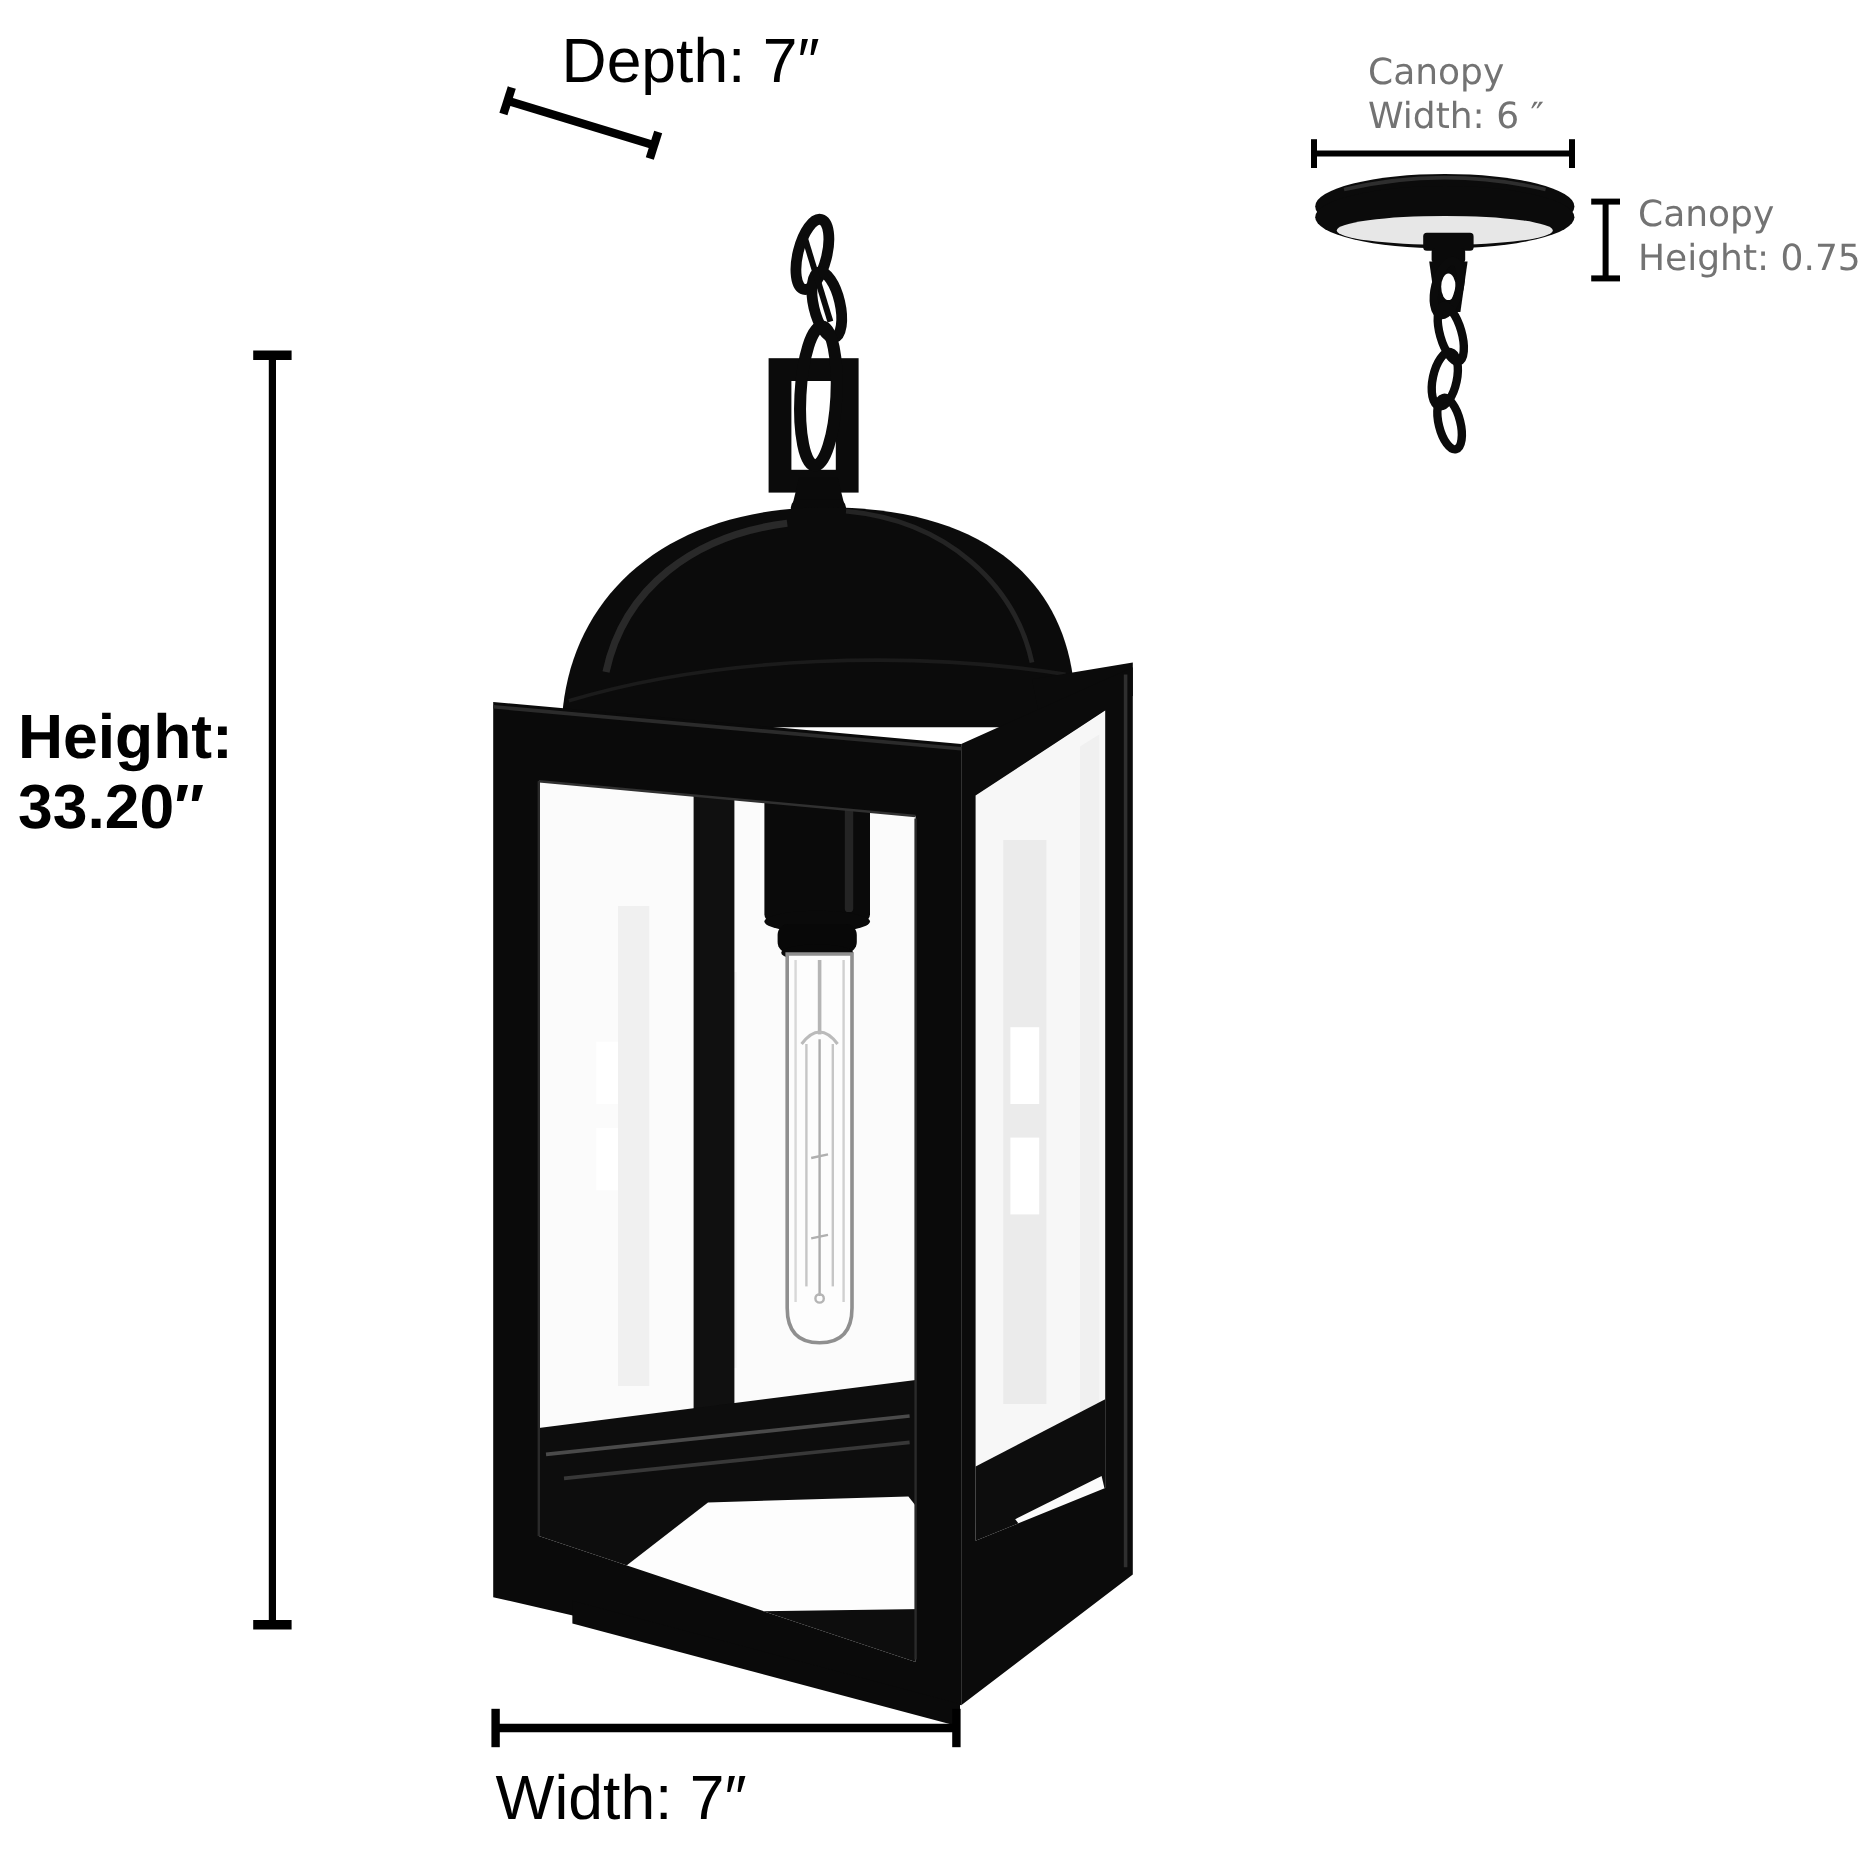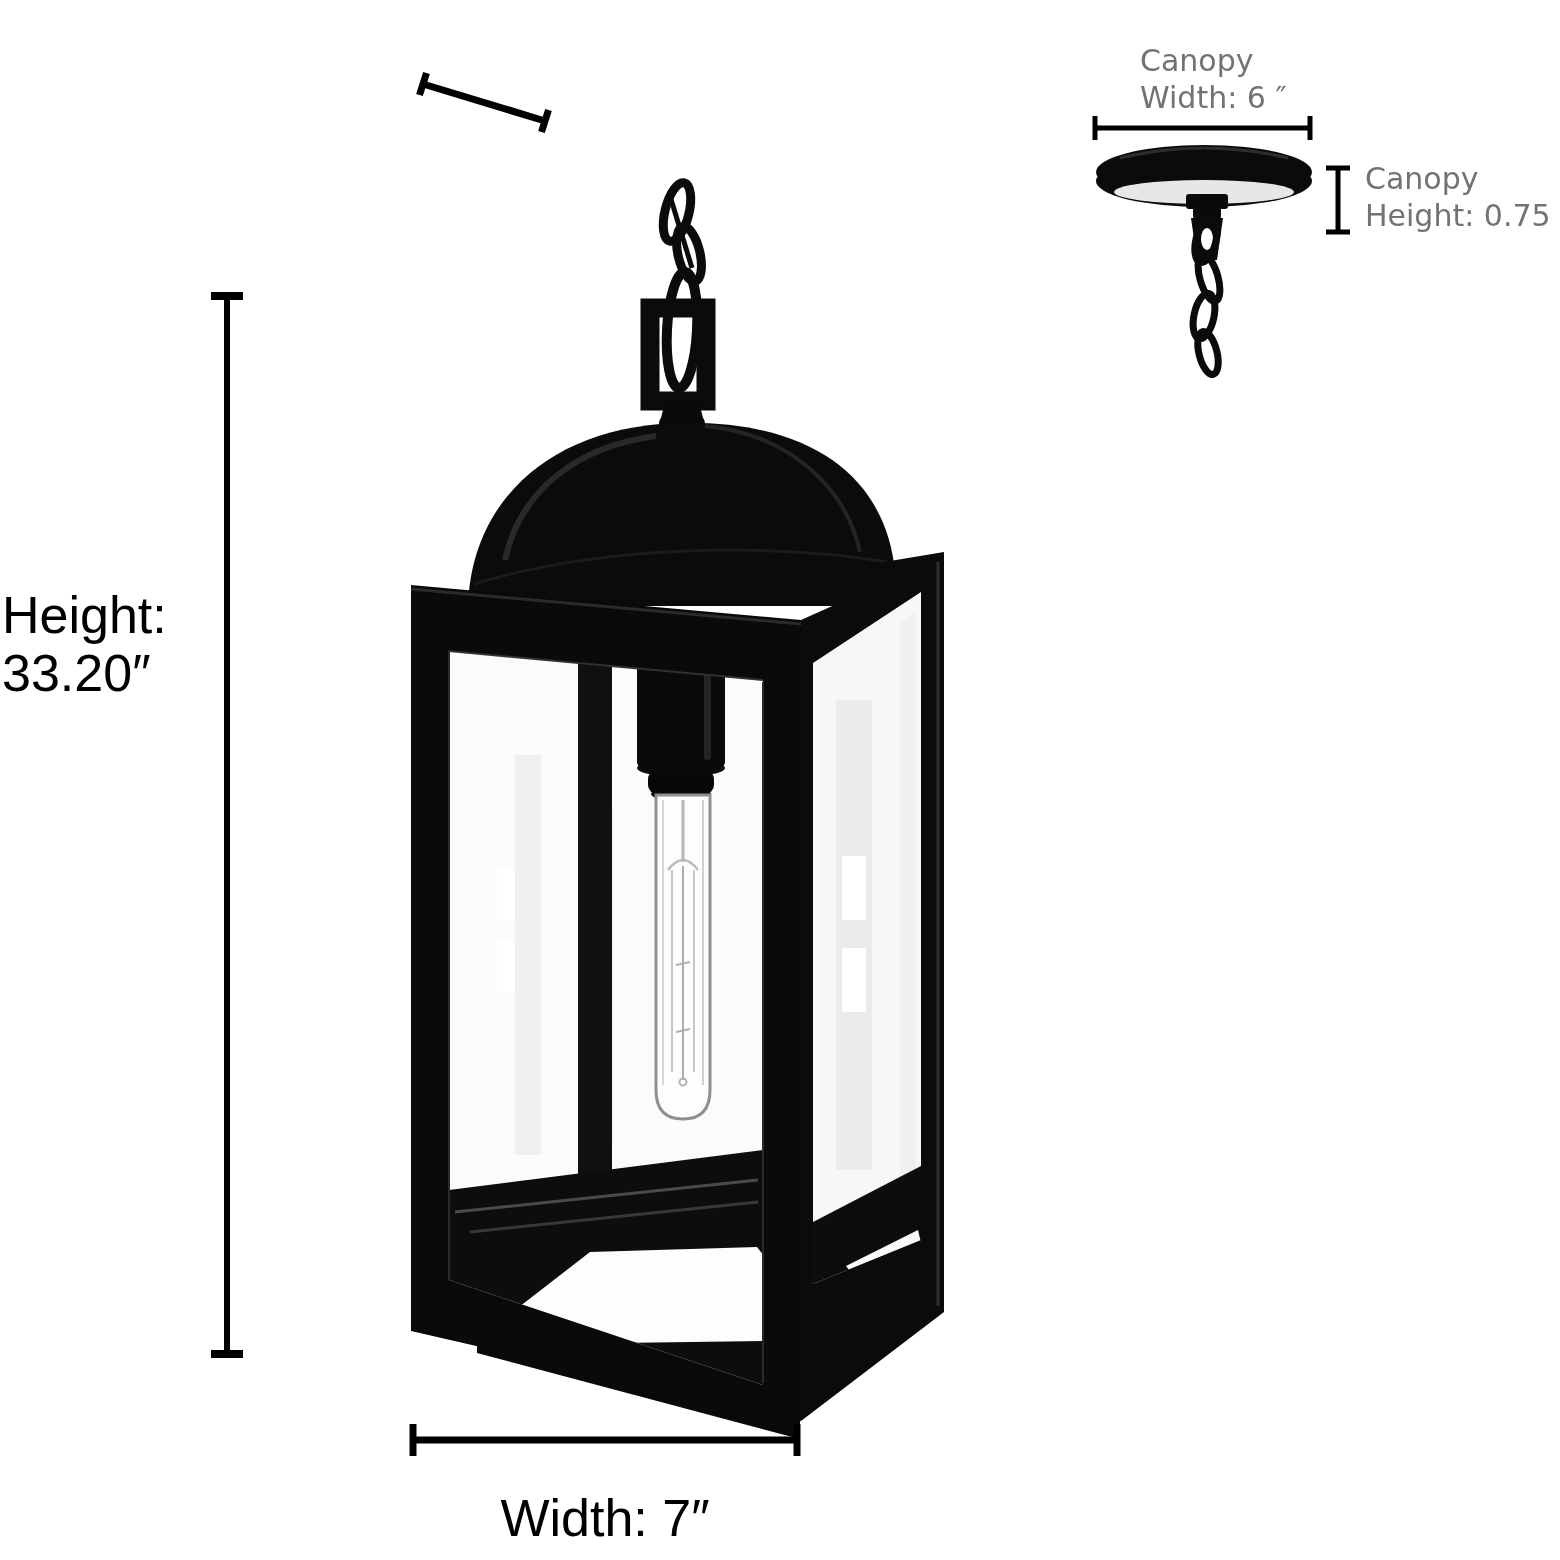--- a/index.html
+++ b/index.html
@@ -22,21 +22,21 @@
   .canopy-label{
     position:absolute;
     color:#737373;
     font-family:"DejaVu Sans",sans-serif;
     font-size:30px;
     line-height:37px;
     font-weight:500;
     white-space:nowrap;
   }
   .canopy-label .ln{display:block;}
-  #width-label{width:384px;text-align:center;margin-top:19px;}
+  #width-label{width:384px;text-align:left;}
 </style>
 </head>
 <body>
 
 <div class="canvas">
 
   <svg class="fig" viewBox="0 0 1560 1560">
 
     <g>
 
@@ -171,22 +171,23 @@
         <line x1="1310" y1="116" x2="1310" y2="140" stroke-width="5"></line>
       </g>
       <g>
         <line x1="1338" y1="168" x2="1338" y2="232" stroke-width="5"></line>
         <line x1="1326" y1="168" x2="1350" y2="168" stroke-width="5"></line>
         <line x1="1326" y1="232" x2="1350" y2="232" stroke-width="5"></line>
       </g>
     </g>
   </svg>
 
-
-  <div class="dim-label" id="height-label" style="left:2px;top:586px;">
+  <div class="dim-label" id="depth-label" style="left:468px;top:22px;">Depth: 7″</div>
+
+  <div class="dim-label" id="height-label" style="left:15px;top:586px;font-weight:bold;">
     <span class="ln">Height:</span>
     <span class="ln">33.20″</span>
   </div>
 
   <div class="dim-label" id="width-label" style="left:413px;top:1470px;">Width: 7″</div>
 
   <div class="canopy-label" id="canopy-width-label" style="left:1140px;top:42px;">
     <span class="ln">Canopy</span>
     <span class="ln">Width: 6 ″</span>
   </div>

